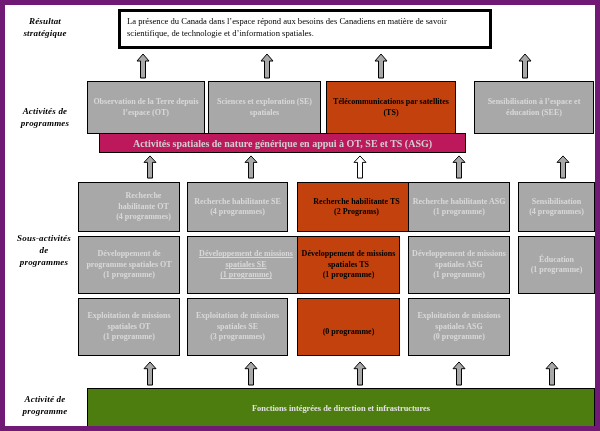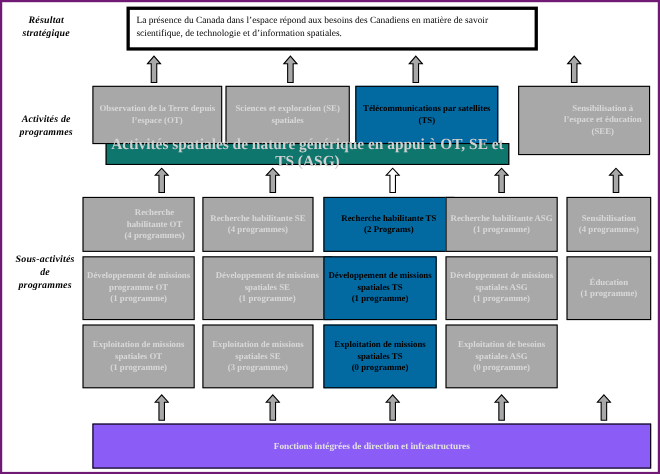--- a/index.html
+++ b/index.html
@@ -1,21 +1,21 @@
 <!DOCTYPE html>
 <html><head>
 <meta charset="utf-8">
 <style>
   html,body{margin:0;padding:0;background:#ffffff;}
   body{font-family:"Liberation Serif", serif;}
   #page{
     position:relative;
     width:600px;height:431px;
     background:#ffffff;
-    border:2px solid #701a75;
+    border:5px solid #701a75;
     box-sizing:border-box;
     overflow:hidden;
   }
   .abs{position:absolute;box-sizing:border-box;}
 
   
   .rowlabel{
     font-style:italic;
     font-weight:bold;
     font-size:9px;
@@ -46,38 +46,38 @@
     font-size:8px;
     line-height:10.5px;
     padding:1px 2px;
   }
   .box-grey{
     background:#a8a8a8;
     color:#d8d8d8;
     font-weight:bold;
   }
   .box-white{
-    background:#0369a1;
+    background:#c2410c;
     color:#000000;
     font-weight:bold;
   }
   .box .txt{width:100%;}
 
   .asg{
-    background:#0f766e;
+    background:#be185d;
     color:#d0d0d0;
     border:1px solid #000000;
     font-weight:bold;
-    font-size:14px;
+    font-size:10px;
     display:flex;align-items:center;justify-content:center;
     text-align:center;
   }
 
   .footerbar{
-    background:#8b5cf6;
+    background:#4d7c0f;
     color:#e2e2e2;
     border:1px solid #000000;
     font-weight:bold;
     font-size:8.4px;
     display:flex;align-items:center;justify-content:center;
     text-align:center;
   }
 
   
   .arrow{width:14px;height:26px;}
@@ -97,20 +97,24 @@
     <div style="white-space:pre-line;">Activités de
 programmes</div>
   </div>
 
   <div class="abs rowlabel" style="left:2px;top:227px;width:74px;">
     <div style="white-space:pre-line;">Sous-activités
 de
 programmes</div>
   </div>
 
+  <div class="abs rowlabel" style="left:6px;top:388px;width:68px;">
+    <div style="white-space:pre-line;">Activité de
+programme</div>
+  </div>
 
   <div class="abs banner" style="left:113px;top:4px;width:374px;height:40px;">
     <span>La présence du Canada dans l’espace répond aux besoins des Canadiens en matière de savoir scientifique, de technologie et d’information spatiales.</span>
   </div>
 
   <div class="abs arrow" style="left:131px;top:48px;">
     <svg viewBox="0 0 14 26" preserveAspectRatio="none">
         <polygon points="7,1 13,8 9.5,8 9.5,25 4.5,25 4.5,8 1,8" fill="#a8a8a8" stroke="#000" stroke-width="1"></polygon>
       </svg>
   </div>
@@ -132,21 +136,21 @@
 
   <div class="abs box box-grey" style="left:82px;top:76px;width:118px;height:53px;">
     <span class="txt">Observation de la Terre depuis l’espace (OT)</span>
   </div>
   <div class="abs box box-grey" style="left:203px;top:76px;width:113px;height:53px;">
     <span class="txt">Sciences et exploration (SE) spatiales</span>
   </div>
   <div class="abs box box-white" style="left:321px;top:76px;width:130px;height:53px;">
     <span class="txt">Télécommunications par satellites (TS)</span>
   </div>
-  <div class="abs box box-grey" style="left:469px;top:76px;width:120px;height:63px;padding-left:36px;">
+  <div class="abs box box-grey" style="left:469px;top:76px;width:120px;height:53px;">
     <span class="txt">Sensibilisation à l’espace et éducation (SEE)</span>
   </div>
 
   <div class="abs asg" style="left:94px;top:128px;width:367px;height:20px;">
     <span>Activités spatiales de nature générique en appui à OT, SE et TS (ASG)</span>
   </div>
 
   <div class="abs arrow" style="left:138px;top:150px;height:24px;">
     <svg viewBox="0 0 14 26" preserveAspectRatio="none">
         <polygon points="7,1 13,8 9.5,8 9.5,25 4.5,25 4.5,8 1,8" fill="#a8a8a8" stroke="#000" stroke-width="1"></polygon>
@@ -183,46 +187,46 @@
     <span class="txt"><span>Recherche habilitante TS</span><br><span>(2 Programs)</span></span>
   </div>
   <div class="abs box box-grey" style="left:403px;top:177px;width:102px;height:50px;">
     <span class="txt"><span>Recherche habilitante ASG</span><br><span>(1 programme)</span></span>
   </div>
   <div class="abs box box-grey" style="left:513px;top:177px;width:77px;height:50px;">
     <span class="txt"><span>Sensibilisation</span><br><span>(4 programmes)</span></span>
   </div>
 
   <div class="abs box box-grey" style="left:73px;top:231px;width:102px;height:58px;">
-    <span class="txt"><span>Développement de missions programme OT</span><br><span>(1 programme)</span></span>
-  </div>
-  <div class="abs box box-grey" style="left:182px;top:231px;width:118px;height:58px;">
+    <span class="txt"><span>Développement de programme spatiales OT</span><br><span>(1 programme)</span></span>
+  </div>
+  <div class="abs box box-grey" style="left:182px;top:231px;width:118px;height:58px;text-decoration:underline;">
     <span class="txt"><span>Développement de missions spatiales SE</span><br><span>(1 programme)</span></span>
   </div>
   <div class="abs box box-white" style="left:292px;top:231px;width:103px;height:58px;">
     <span class="txt"><span>Développement de missions spatiales TS</span><br><span>(1 programme)</span></span>
   </div>
   <div class="abs box box-grey" style="left:403px;top:231px;width:102px;height:58px;">
     <span class="txt"><span>Développement de missions spatiales ASG</span><br><span>(1 programme)</span></span>
   </div>
   <div class="abs box box-grey" style="left:513px;top:231px;width:77px;height:58px;">
     <span class="txt"><span>Éducation</span><br><span>(1 programme)</span></span>
   </div>
 
   <div class="abs box box-grey" style="left:73px;top:293px;width:102px;height:58px;">
     <span class="txt"><span>Exploitation de missions spatiales OT</span><br><span>(1 programme)</span></span>
   </div>
   <div class="abs box box-grey" style="left:182px;top:293px;width:101px;height:58px;">
     <span class="txt"><span>Exploitation de missions spatiales SE</span><br><span>(3 programmes)</span></span>
   </div>
   <div class="abs box box-white" style="left:292px;top:293px;width:103px;height:58px;">
-    <span class="txt"><span>Exploitation de missions spatiales TS</span><br><span>(0 programme)</span></span>
+    <span class="txt"><br><span>(0 programme)</span></span>
   </div>
   <div class="abs box box-grey" style="left:403px;top:293px;width:102px;height:58px;">
-    <span class="txt"><span>Exploitation de besoins spatiales ASG</span><br><span>(0 programme)</span></span>
+    <span class="txt"><span>Exploitation de missions spatiales ASG</span><br><span>(0 programme)</span></span>
   </div>
 
   <div class="abs arrow" style="left:138px;top:356px;height:25px;">
     <svg viewBox="0 0 14 26" preserveAspectRatio="none">
         <polygon points="7,1 13,8 9.5,8 9.5,25 4.5,25 4.5,8 1,8" fill="#a8a8a8" stroke="#000" stroke-width="1"></polygon>
       </svg>
   </div>
   <div class="abs arrow" style="left:239px;top:356px;height:25px;">
     <svg viewBox="0 0 14 26" preserveAspectRatio="none">
         <polygon points="7,1 13,8 9.5,8 9.5,25 4.5,25 4.5,8 1,8" fill="#a8a8a8" stroke="#000" stroke-width="1"></polygon>

